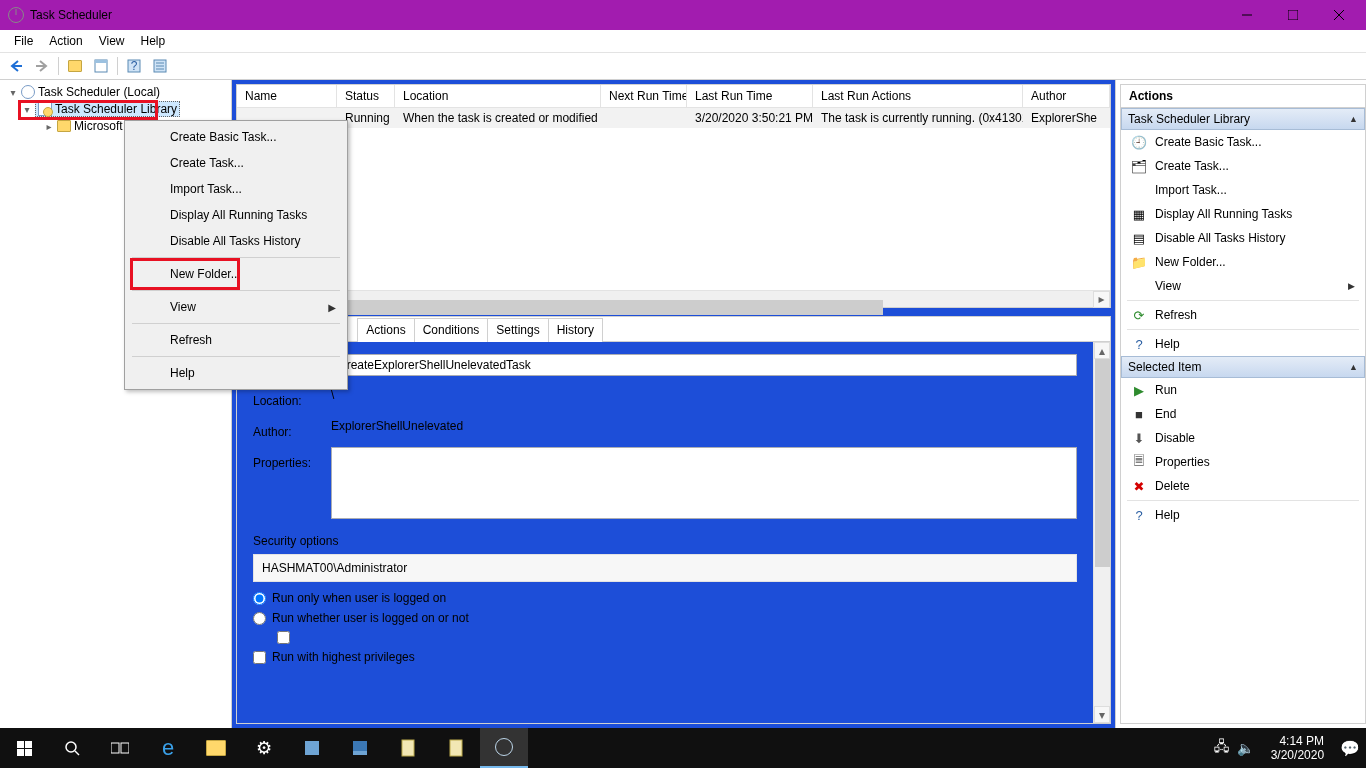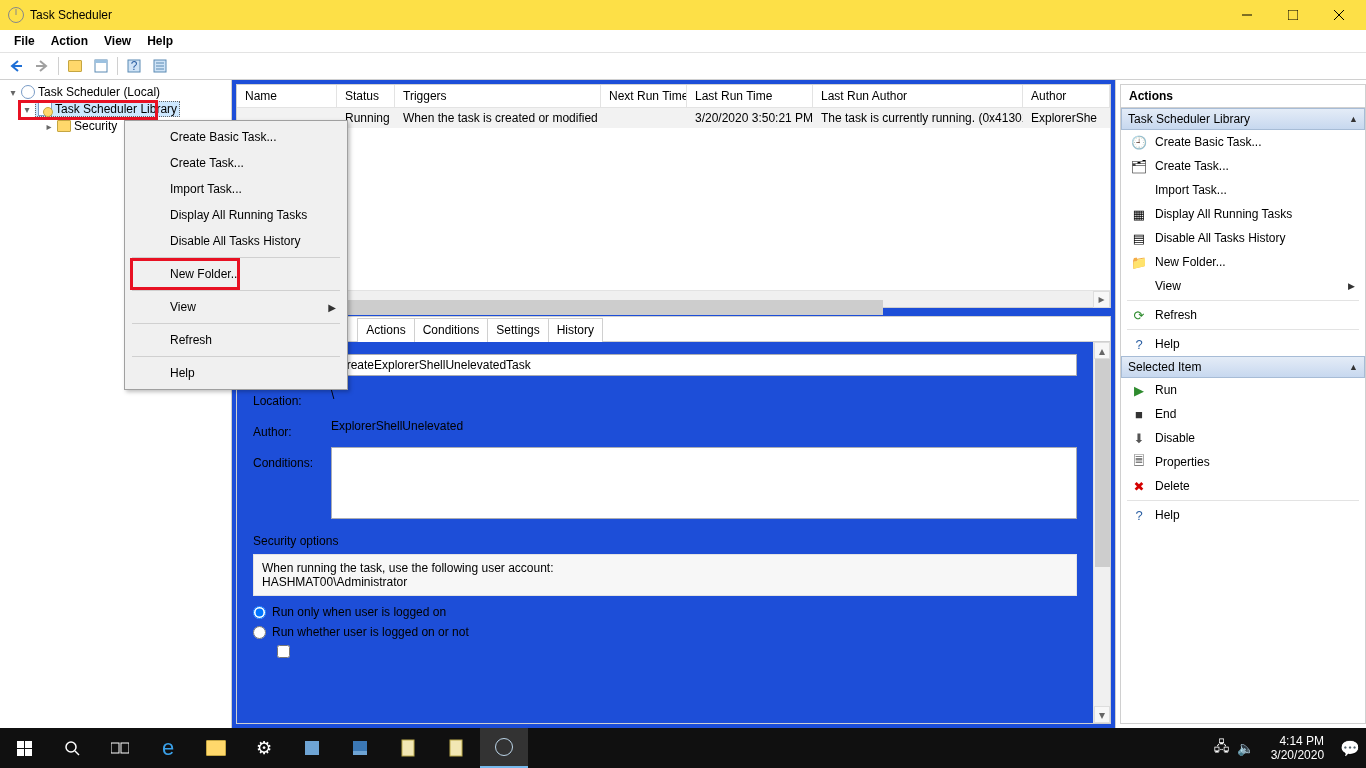--- a/index.html
+++ b/index.html
@@ -1,29 +1,29 @@
 <!DOCTYPE html>
 <html><head>
 <meta charset="utf-8">
 <style>
 * { margin: 0; padding: 0; box-sizing: border-box; font-family: "Segoe UI", Tahoma, sans-serif; font-size: 12px; }
 html, body { width: 1366px; height: 768px; overflow: hidden; background: #fff; }
 
 
-.titlebar { display: flex; align-items: center; height: 30px; padding: 0 4px 0 8px; background: #fde047; justify-content: space-between; }
+.titlebar { display: flex; align-items: center; height: 30px; padding: 0 4px 0 8px; background: #a21caf; justify-content: space-between; }
 .titlebar .app-icon { width: 16px; height: 16px; margin-right: 6px; border: 1px solid #888; border-radius: 50%; position: relative; }
 .titlebar .app-icon::after { content: ""; position: absolute; left: 50%; top: 50%; width: 1px; height: 6px; background: #888; transform-origin: bottom; transform: translate(-50%,-100%) rotate(0deg); }
 .titlebar .title { flex: 0 0 auto; }
 .titlebar .spacer { flex: 1; }
 .titlebar .winbtn { width: 46px; height: 30px; display: flex; align-items: center; justify-content: center; }
 .winbtn svg { width: 10px; height: 10px; }
 
 
 .menubar { display: flex; align-items: center; height: 22px; padding: 0 6px; }
-.menubar .menu-item { padding: 2px 8px; font-weight: bold; }
+.menubar .menu-item { padding: 2px 8px; }
 
 
 .toolbar { display: flex; align-items: center; height: 28px; padding: 2px 4px; border-top: 1px solid #e3e3e3; border-bottom: 1px solid #d0d0d0; gap: 2px; background: #fff; }
 .toolbar .tbtn { width: 24px; height: 22px; display: flex; align-items: center; justify-content: center; }
 .toolbar .sep { width: 1px; height: 18px; background: #d0d0d0; margin: 0 2px; }
 
 
 .workspace { display: flex; height: calc(768px - 30px - 22px - 28px - 40px); }
 .tree-pane { width: 232px; border-right: 1px solid #d0d0d0; position: relative; padding-top: 4px; background: #fff; }
 .center-pane { flex: 1; display: flex; flex-direction: column; border-right: 1px solid #d0d0d0; background: #1d4ed8; position: relative; padding: 4px; }
@@ -191,21 +191,21 @@
     <div class="tree-row indent1 selected">
       <span class="tw">▾</span>
       <span class="label-wrap">
         <span class="lib-icon"></span>
         <span>Task Scheduler Library</span>
       </span>
     </div>
     <div class="tree-row indent2">
       <span class="tw">▸</span>
       <span class="folder-icon"></span>
-      <span>Security</span>
+      <span>Microsoft</span>
     </div>
 
     <div class="red-box" style="left:18px; top:20px; width:140px; height:20px;"></div>
 
     <div class="context-menu" style="left:124px; top:40px; width:224px;">
       <div class="cm-inner">
         <div class="cm-item">Create Basic Task...</div>
         <div class="cm-item">Create Task...</div>
         <div class="cm-item">Import Task...</div>
         <div class="cm-item">Display All Running Tasks</div>
@@ -227,24 +227,24 @@
       </div>
     </div>
   </div>
 
   <div class="center-pane">
 
     <div class="list-wrap">
       <div class="list-header">
         <div class="col" style="width:100px">Name</div>
         <div class="col" style="width:58px">Status</div>
-        <div class="col" style="width:206px">Triggers</div>
+        <div class="col" style="width:206px">Location</div>
         <div class="col" style="width:86px">Next Run Time</div>
         <div class="col" style="width:126px">Last Run Time</div>
-        <div class="col" style="width:210px">Last Run Author</div>
+        <div class="col" style="width:210px">Last Run Actions</div>
         <div class="col" style="flex:1">Author</div>
       </div>
       <div class="list-body">
         <div class="list-row selected">
           <div class="cell" style="width:100px"></div>
           <div class="cell" style="width:58px">Running</div>
           <div class="cell" style="width:206px">When the task is created or modified</div>
           <div class="cell" style="width:86px"></div>
           <div class="cell" style="width:126px">3/20/2020 3:50:21 PM</div>
           <div class="cell" style="width:210px">The task is currently running. (0x41301)</div>
@@ -277,38 +277,41 @@
         </div>
         <div class="form-row">
           <div class="lbl">Location:</div>
           <div class="ctrl text-display">\</div>
         </div>
         <div class="form-row">
           <div class="lbl">Author:</div>
           <div class="ctrl text-display">ExplorerShellUnelevated</div>
         </div>
         <div class="form-row">
-          <div class="lbl">Conditions:</div>
+          <div class="lbl">Properties:</div>
           <div class="ctrl"><textarea class="textarea" readonly="" style=""></textarea></div>
         </div>
         <div class="sec-head">Security options</div>
         <div class="sec-box">
-          <div>When running the task, use the following user account:</div>
           <div>HASHMAT00\Administrator</div>
         </div>
         <div class="radio-row">
           <input type="radio" checked="" style="">
           <span>Run only when user is logged on</span>
         </div>
         <div class="radio-row">
           <input type="radio" style="">
           <span>Run whether user is logged on or not</span>
         </div>
         <div class="check-row check-sub">
           <input type="checkbox" style="">
+        </div>
+        <div class="check-row">
+          <input type="checkbox" style="">
+          <span>Run with highest privileges</span>
         </div>
         </div>
         <div class="vscroll">
           <div class="arrow">▴</div>
           <div class="track">
               <div class="thumb"></div>
             </div>
           <div class="arrow">▾</div>
         </div>
       </div>

